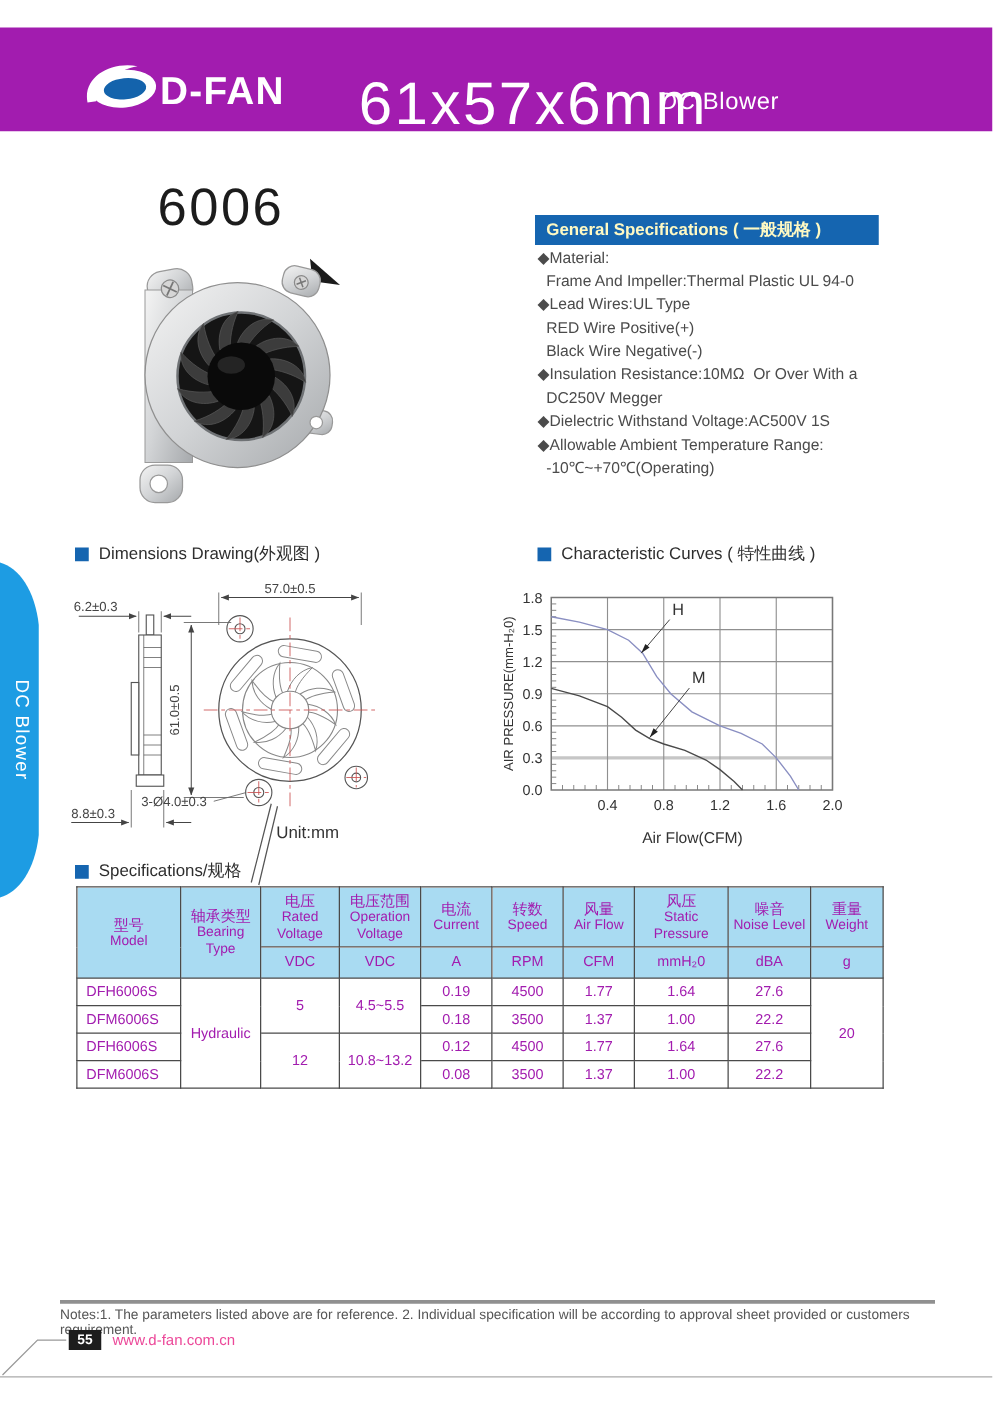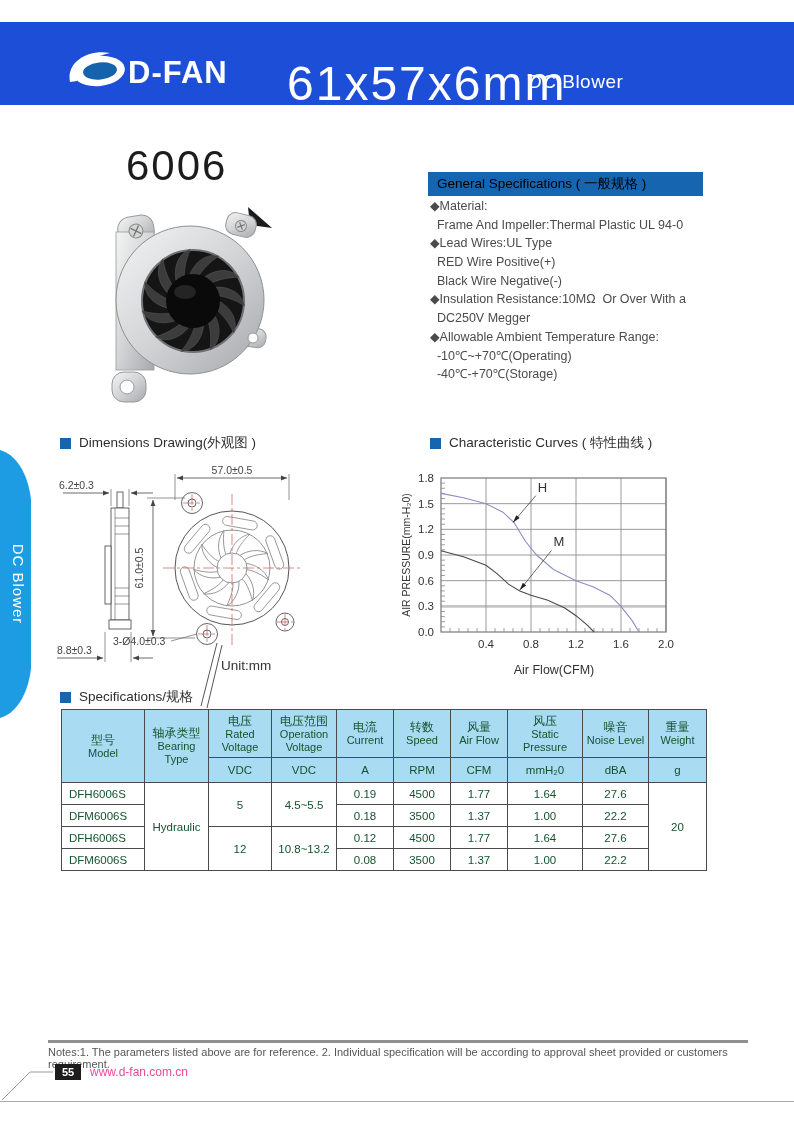--- a/index.html
+++ b/index.html
@@ -1,46 +1,46 @@
 <!DOCTYPE html>
 <html><head>
 <meta charset="utf-8">
 <style>
   html,body{margin:0;padding:0;background:#fff;}
   body{width:794px;height:1123px;position:relative;font-family:"Liberation Sans",sans-serif;overflow:hidden;}
   .abs{position:absolute;}
 
   
-  .band{top:22px;left:0;width:794px;height:83px;background:#1d4ed8;}
+  .band{top:22px;left:0;width:794px;height:83px;background:#a21caf;}
   .size-text{left:287px;top:56px;font-size:48px;color:#fff;letter-spacing:2px;}
   .product-text{left:528px;top:71px;font-size:19px;color:#fff;letter-spacing:0.5px;}
 
   
   .tab-svg{left:0;top:444px;}
 
   
   .model-title{left:126px;top:142px;font-size:42px;color:#1c1c1c;letter-spacing:2px;}
 
   
-  .gs-bar{left:428px;top:172px;width:275px;height:24px;background:#1565b0;color:#000000;
-          font-size:13.5px;font-weight:normal;line-height:24px;padding-left:9px;box-sizing:border-box;}
+  .gs-bar{left:428px;top:172px;width:275px;height:24px;background:#1565b0;color:#fef9c3;
+          font-size:13.5px;font-weight:bold;line-height:24px;padding-left:9px;box-sizing:border-box;}
   .gs-list{left:430px;top:197px;width:320px;font-size:12.5px;color:#4b4b4b;}
   .gs-list div{white-space:pre;line-height:18.7px;height:18.7px;}
 
   
   .sec-hdr{display:flex;align-items:center;font-size:13.5px;color:#2e2e2e;justify-content:center;}
   .sec-hdr .sq{width:11px;height:11px;background:#1565b0;margin-right:8px;flex:0 0 auto;}
   .hdr-dims{left:60px;top:434px;}
   .hdr-curves{left:430px;top:434px;}
   .hdr-specs{left:60px;top:688px;}
 
   
   .spec-table{left:61px;top:709px;}
   table{border-collapse:collapse;table-layout:fixed;border:1.5px solid #444;}
-  th,td{border:1px solid #4a4a4a;text-align:center;padding:0;font-weight:normal;color:#14532d;overflow:hidden;}
+  th,td{border:1px solid #4a4a4a;text-align:center;padding:0;font-weight:normal;color:#a21caf;overflow:hidden;}
   thead th{background:#a9dbf2;}
   .zh{font-size:12px;line-height:14px;}
   .en{font-size:11px;line-height:13px;}
   .unit-row th{font-size:11.5px;height:24px;}
   tbody td{font-size:11.5px;height:21px;}
   td.model-cell{text-align:left;padding-left:7px;}
 
   
   .notes-line{left:48px;top:1040px;width:700px;height:3px;background:#909090;}
   .notes{left:48px;top:1046px;width:720px;font-size:11px;color:#555;}
@@ -123,23 +123,23 @@
 
 <div class="abs gs-bar">General Specifications ( 一般规格 )</div>
 <div class="abs gs-list">
   <div>◆Material:</div>
   <div>  Frame And Impeller:Thermal Plastic UL 94-0</div>
   <div>◆Lead Wires:UL Type</div>
   <div>  RED Wire Positive(+)</div>
   <div>  Black Wire Negative(-)</div>
   <div>◆Insulation Resistance:10MΩ  Or Over With a</div>
   <div>  DC250V Megger</div>
+  <div>◆Dielectric Withstand Voltage:AC500V 1S</div>
   <div>◆Allowable Ambient Temperature Range:</div>
   <div>  -10℃~+70℃(Operating)</div>
-  <div>  -40℃-+70℃(Storage)</div>
 </div>
 
 <div class="abs sec-hdr hdr-dims">
   <span class="sq"></span>
   <span>Dimensions Drawing(外观图 )</span>
 </div>
 <div class="abs sec-hdr hdr-curves">
   <span class="sq"></span>
   <span>Characteristic Curves ( 特性曲线 )</span>
 </div>

